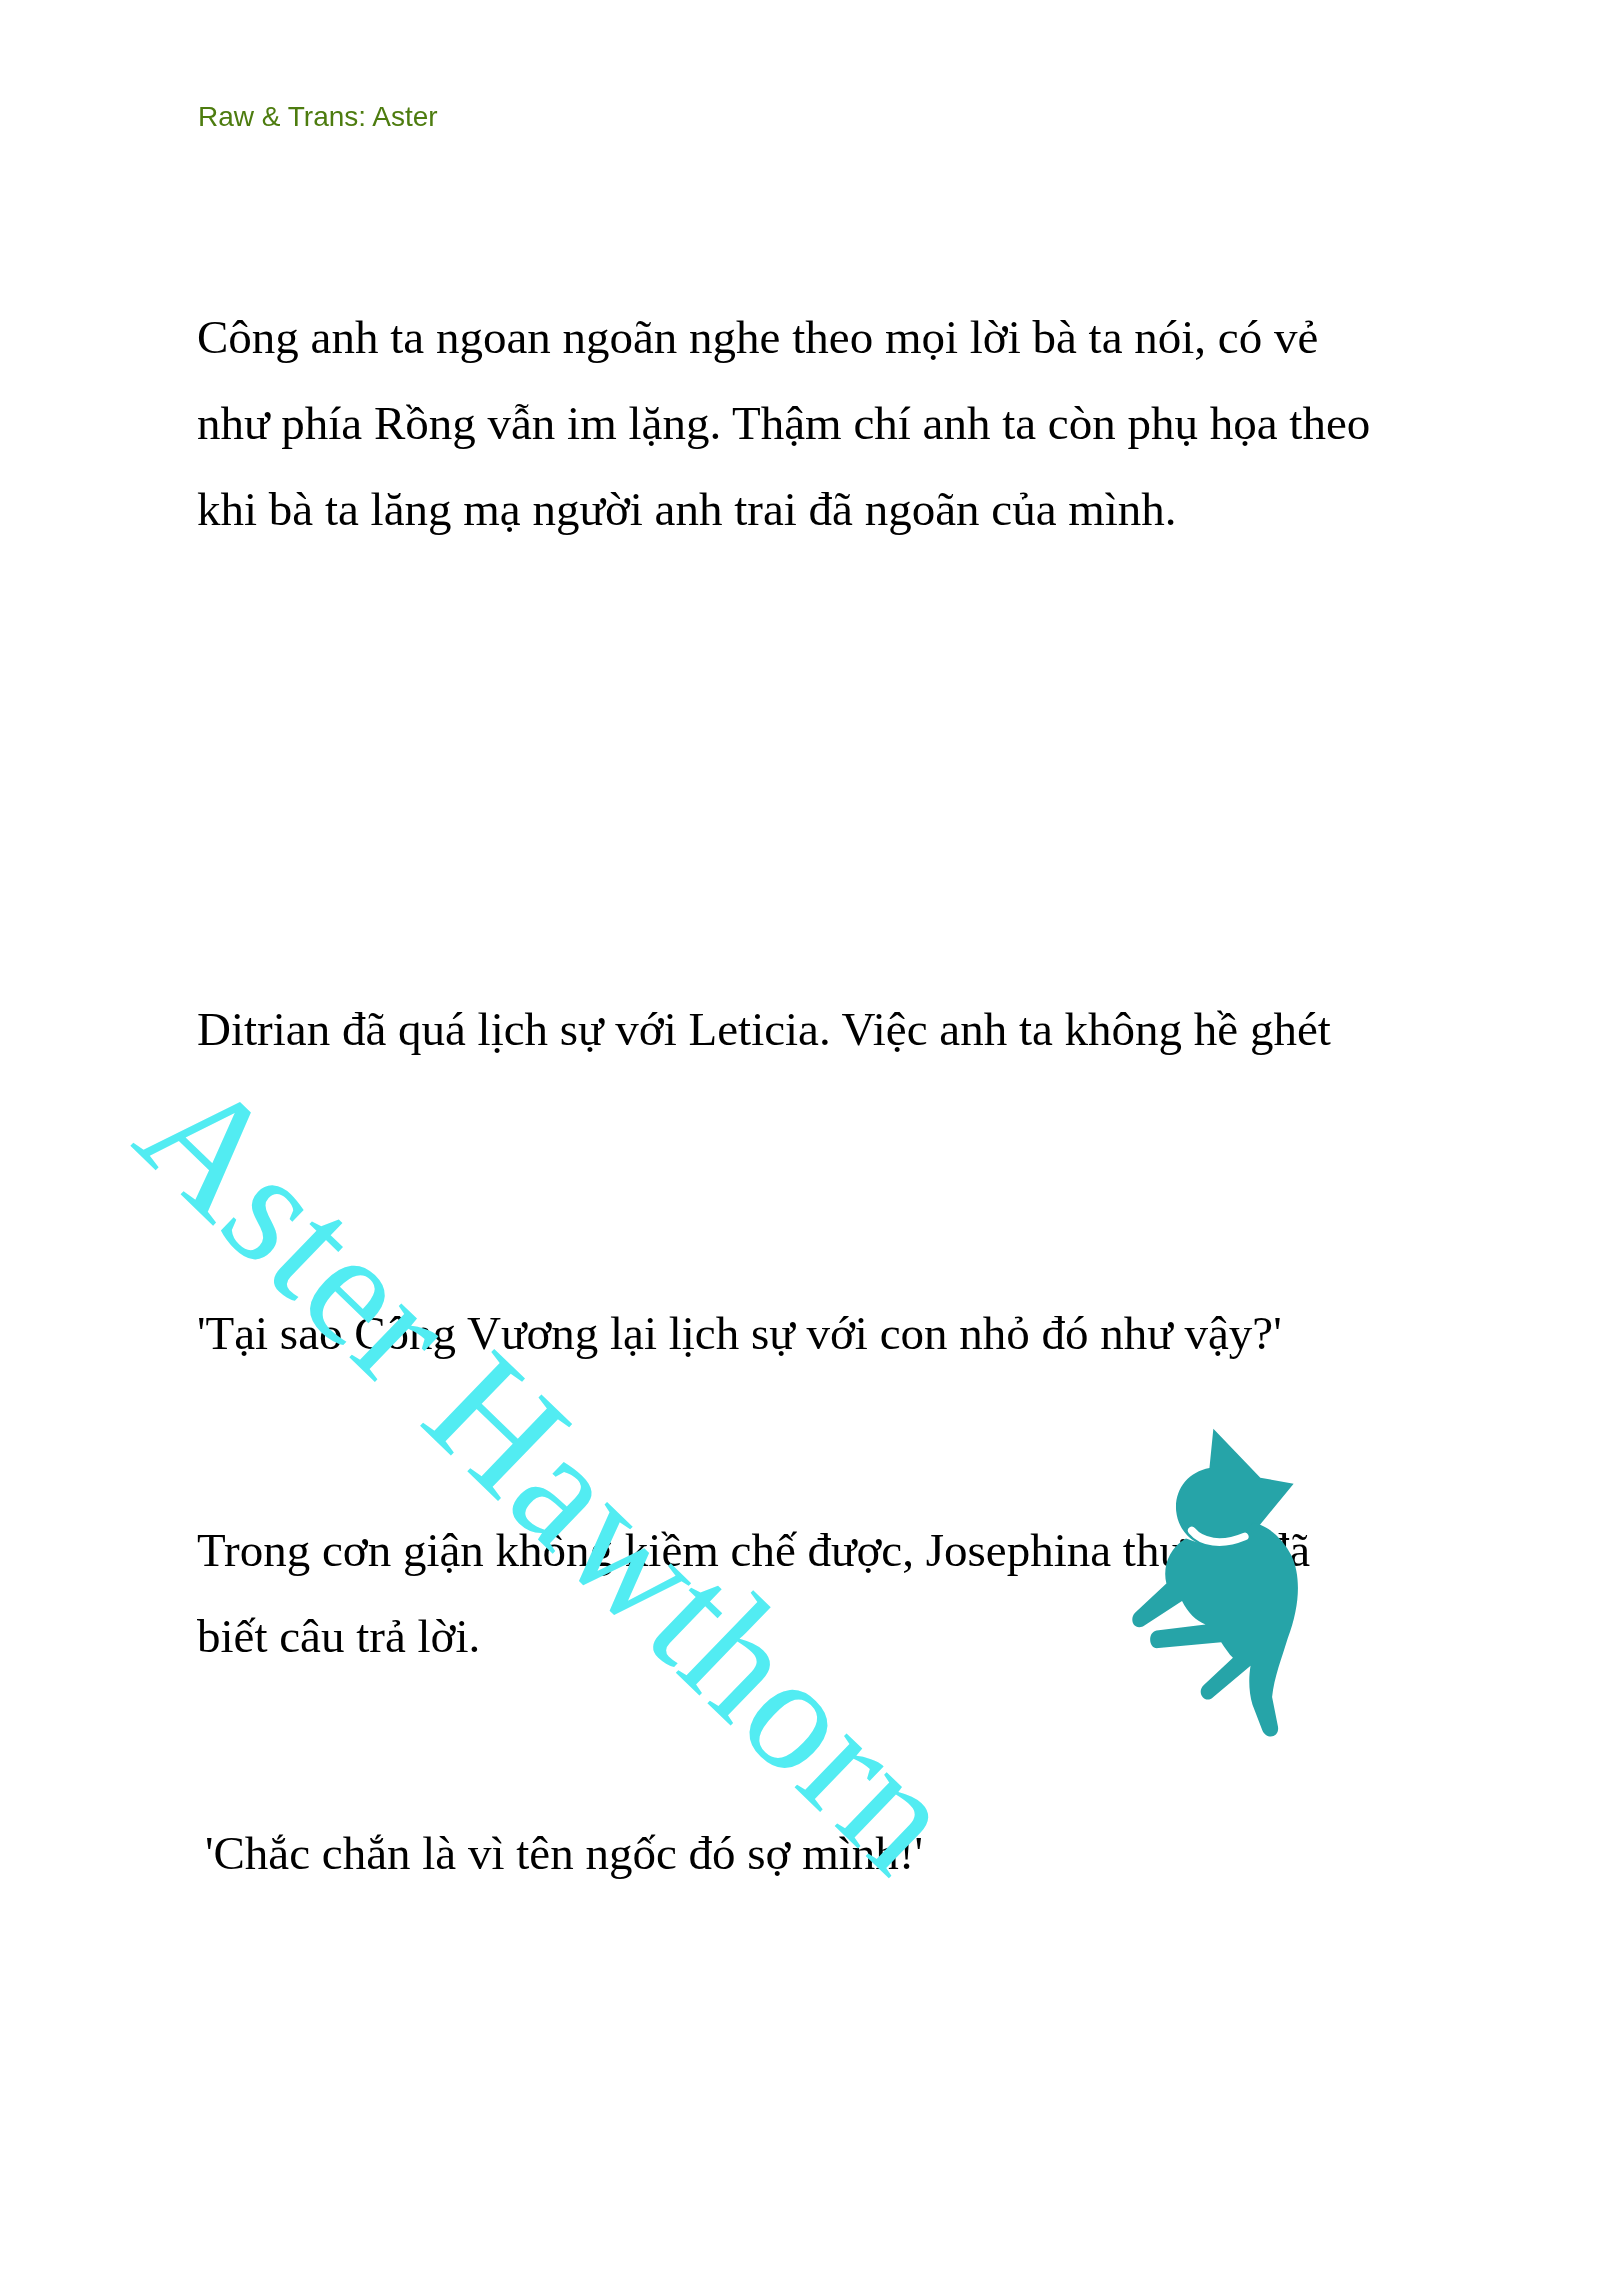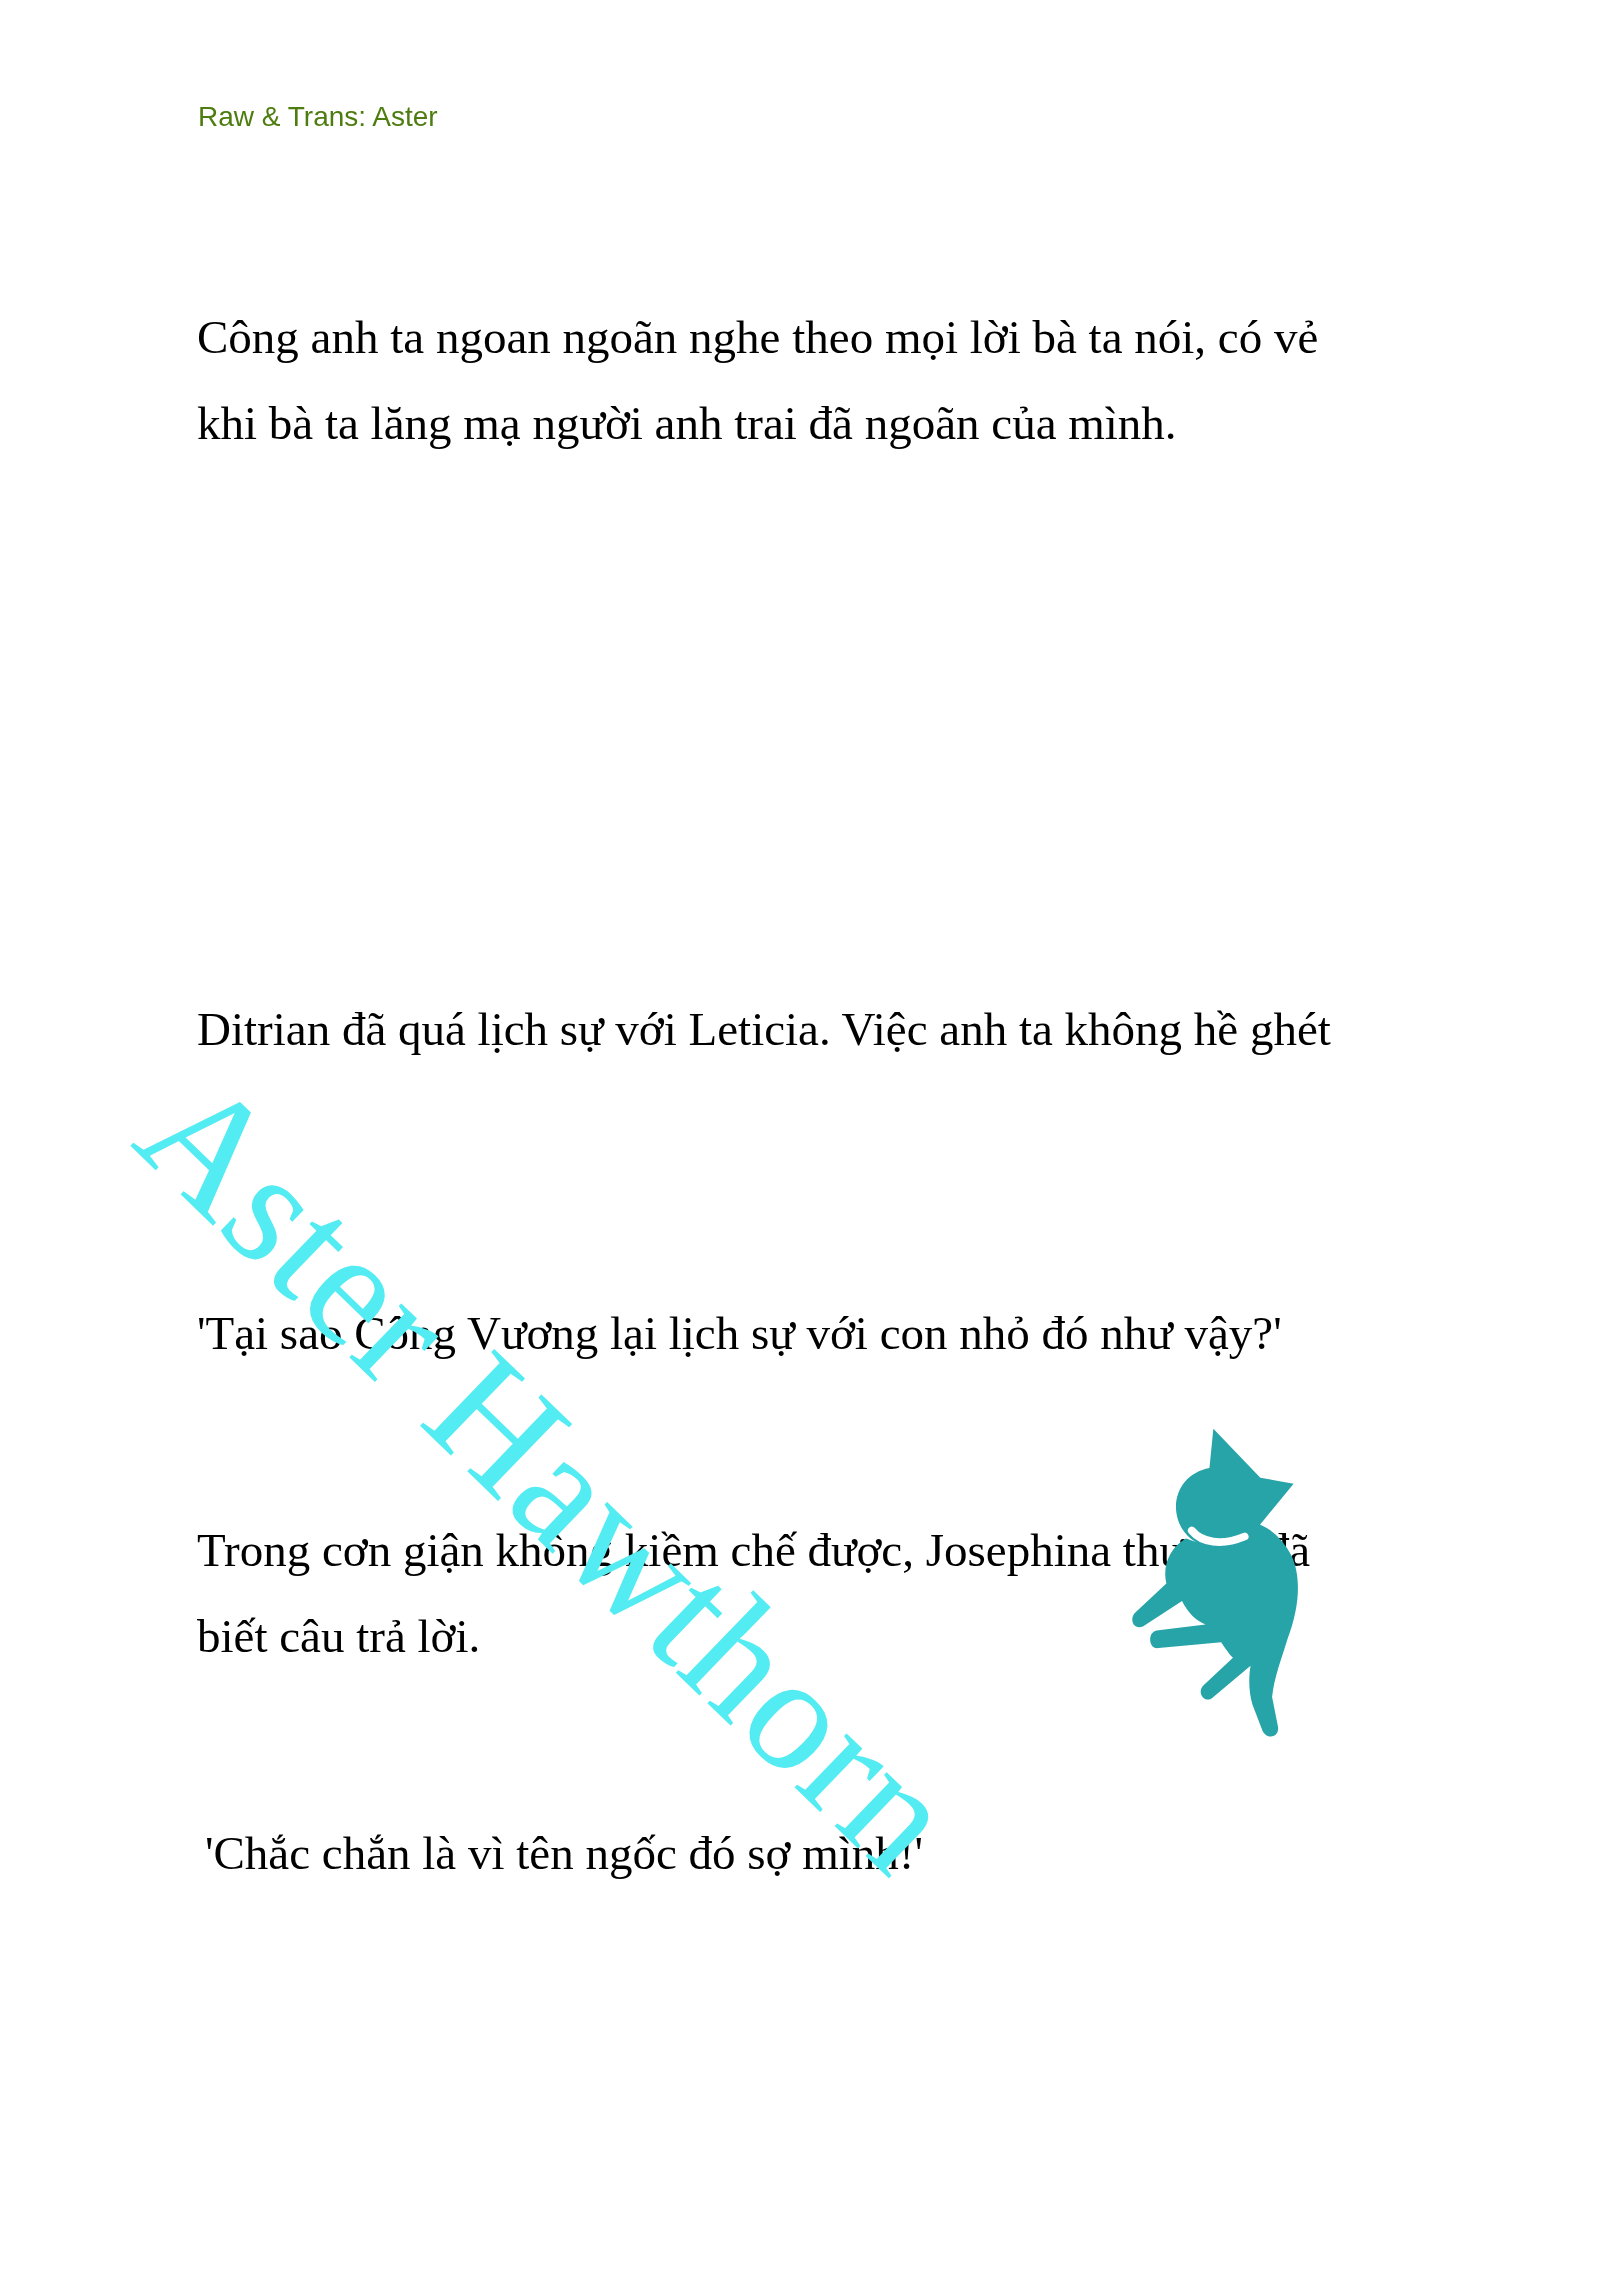--- a/index.html
+++ b/index.html
@@ -31,20 +31,21 @@
 </head>
 <body>
 
 <div class="page">
 
   <div class="header">Raw &amp; Trans: Aster</div>
 
   <div class="body-text">
     <div class="para" style="top:0px;">
       <span class="line">Công anh ta ngoan ngoãn nghe theo mọi lời bà ta nói, có vẻ</span>
+      <span class="line">như phía Rồng vẫn im lặng. Thậm chí anh ta còn phụ họa theo</span>
       <span class="line">khi bà ta lăng mạ người anh trai đã ngoãn của mình.</span>
     </div>
     <div class="para" style="top:388px;">
     </div>
     <div class="para" style="top:692px;">
       <span class="line">Ditrian đã quá lịch sự với Leticia. Việc anh ta không hề ghét</span>
     </div>
     <div class="para" style="top:996px;">
       <span class="line">'Tại sao Công Vương lại lịch sự với con nhỏ đó như vậy?'</span>
     </div>

